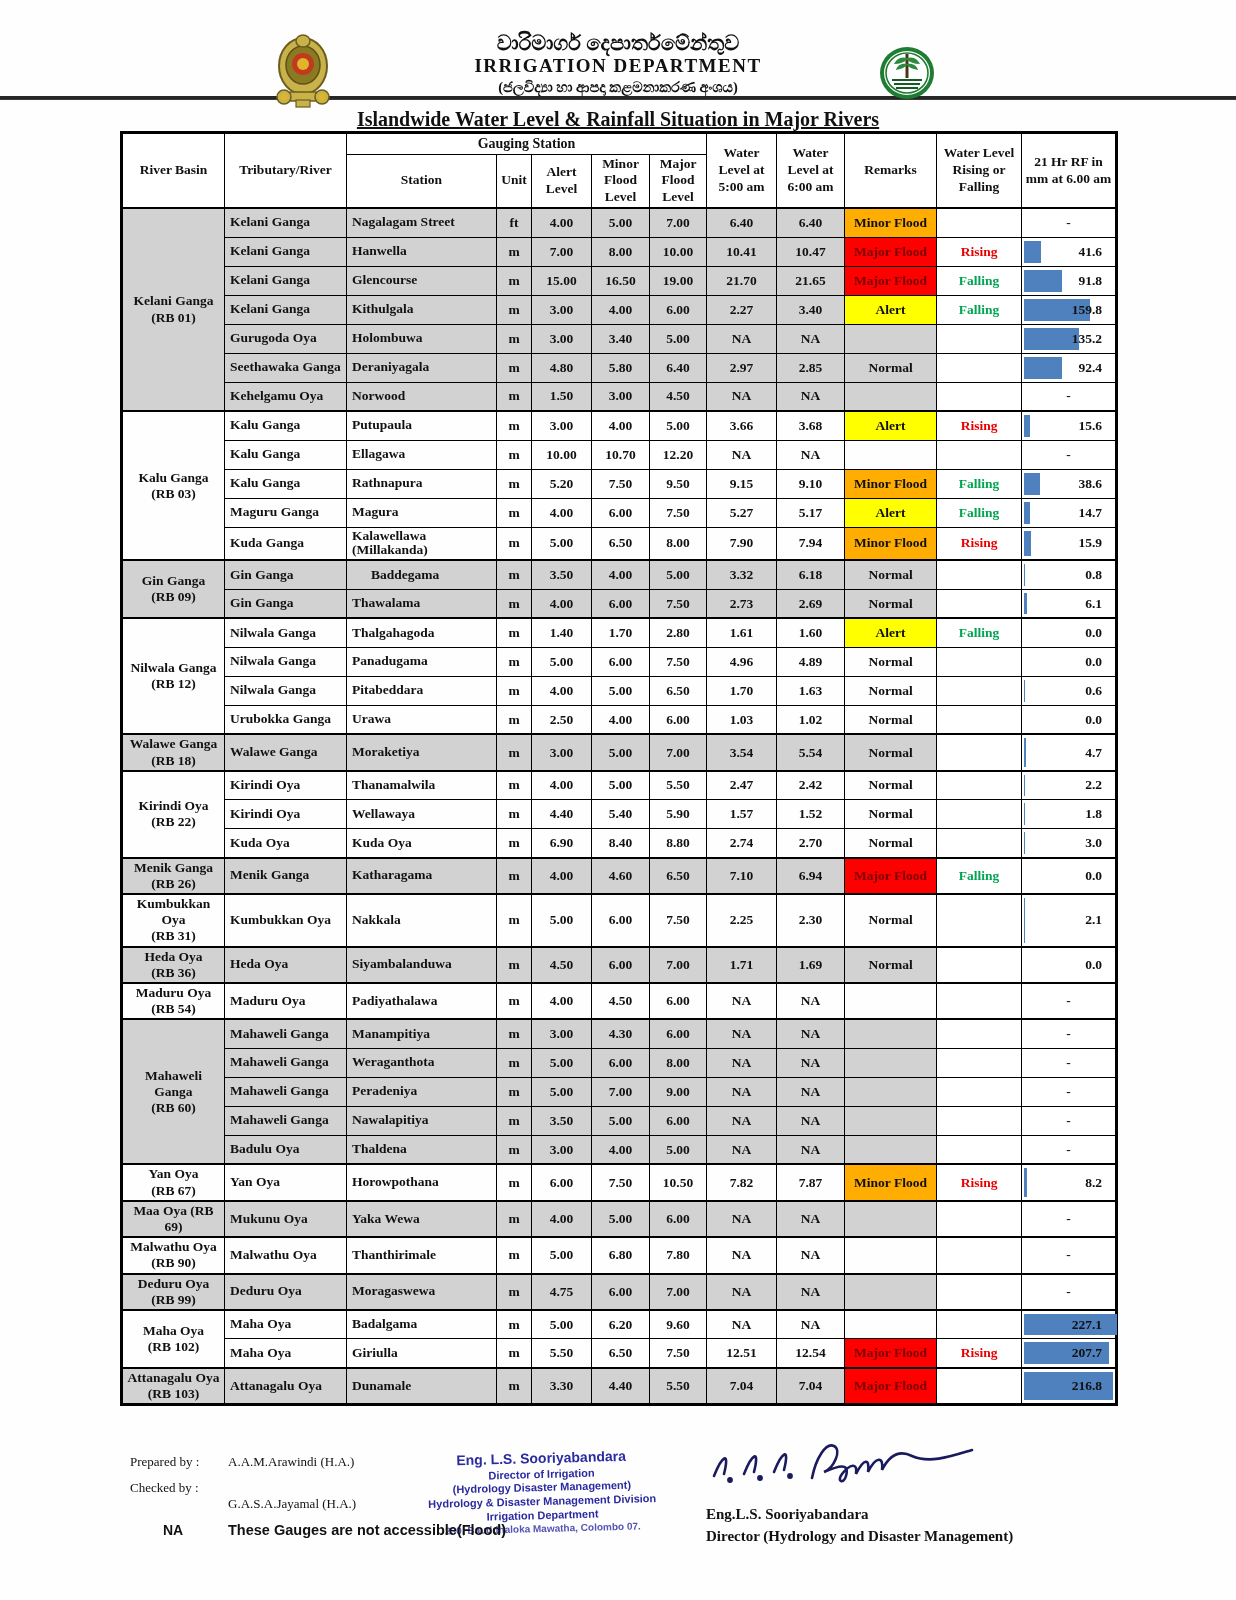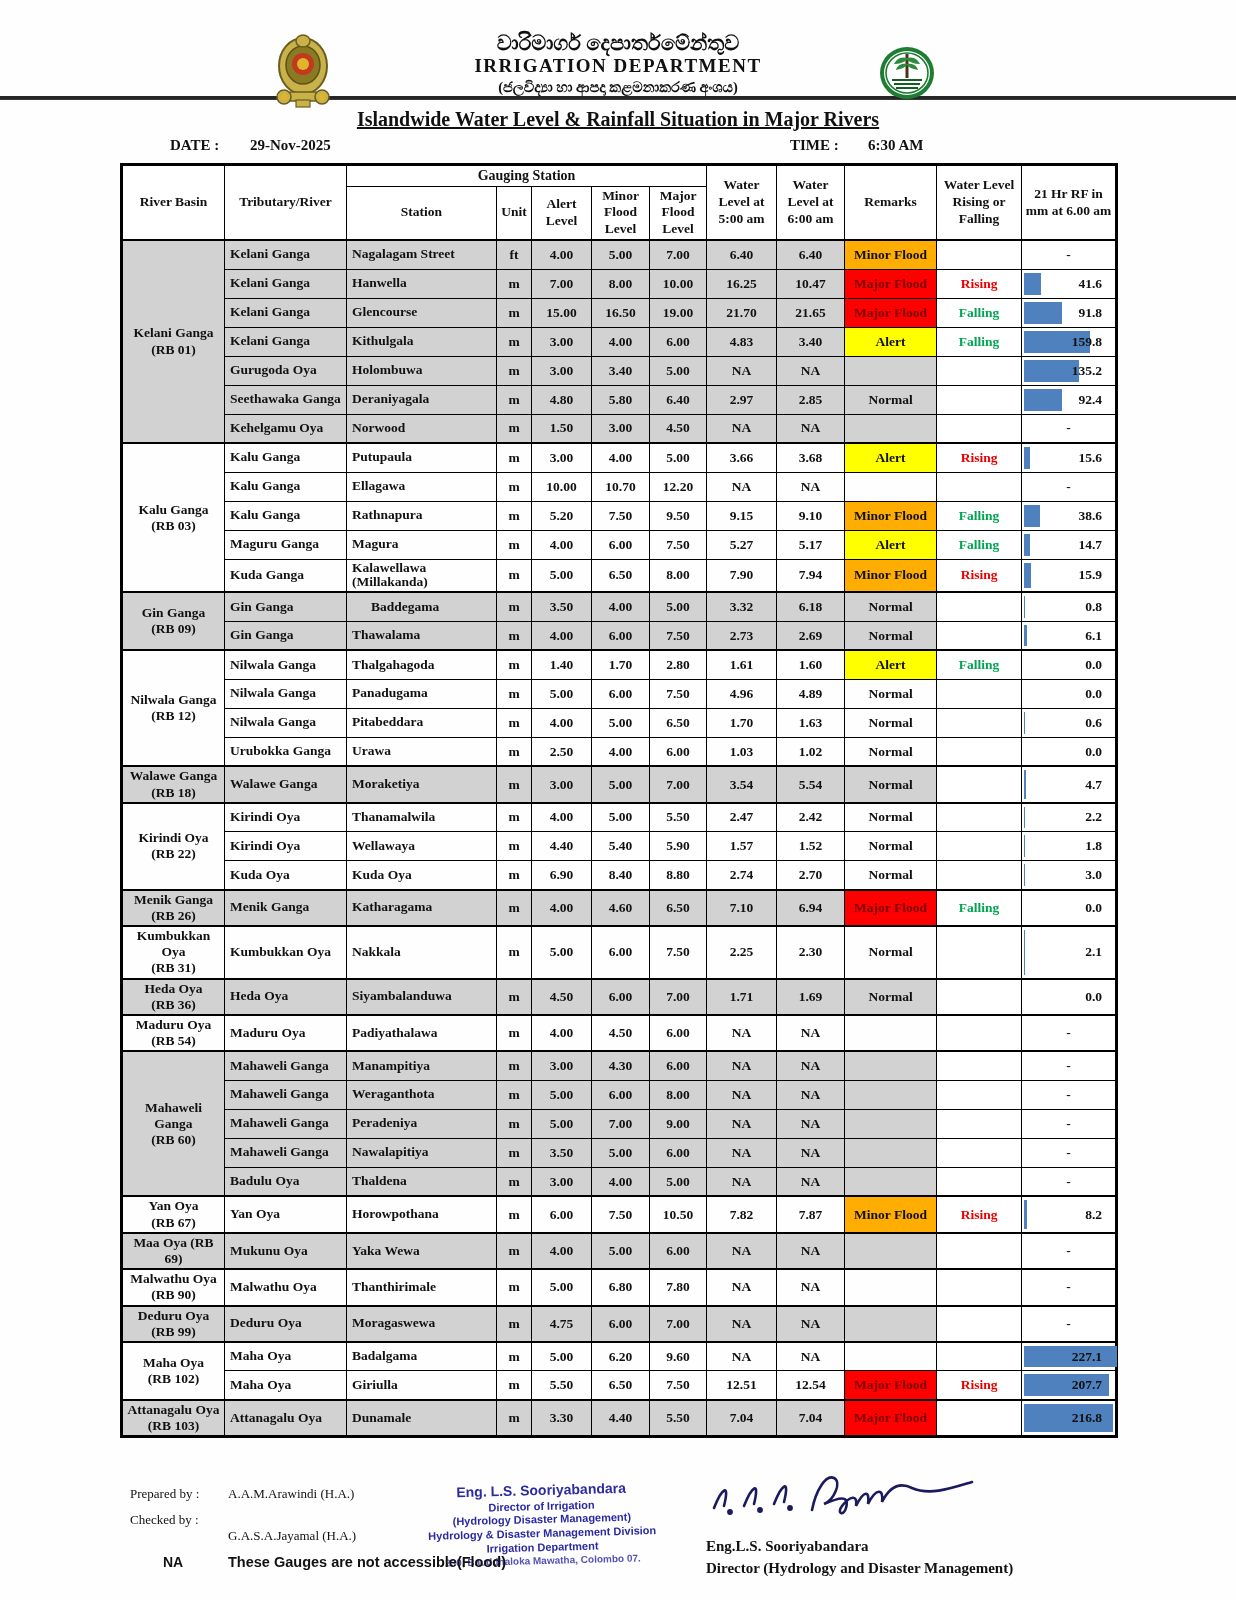--- a/index.html
+++ b/index.html
@@ -97,26 +97,20 @@
         <path d="M14 36 H44 M16 40 H42 M18 44 H40" stroke="#145c24" stroke-width="2.2"></path>
       </svg>
     </div>
   </div>
   <div class="rule"></div>
 
   <div class="title-row">
     <span class="doc-title">Islandwide Water Level &amp; Rainfall Situation in Major Rivers</span>
   </div>
 
-  <div class="dt-row">
-    <span class="dt-date-l">DATE :</span>
-    <span class="dt-date-v">29-Nov-2025</span>
-    <span class="dt-time-l">TIME :</span>
-    <span class="dt-time-v">6:30 AM</span>
-  </div>
 
   <table class="wl">
     <colgroup>
       <col style="width:103px">
         <col style="width:122px">
         <col style="width:150px">
       <col style="width:35px">
         <col style="width:60px">
         <col style="width:58px">
         <col style="width:57px">
@@ -165,21 +159,21 @@
             <span class="rf-dash">-</span>
           </td>
         </tr>
         <tr>
           <td class="c-trib" style="background: rgb(210, 210, 210);">Kelani Ganga</td>
           <td class="c-station" style="background: rgb(210, 210, 210);">Hanwella</td>
           <td class="c-unit" style="background: rgb(210, 210, 210);">m</td>
           <td class="c-num" style="background: rgb(210, 210, 210);">7.00</td>
           <td class="c-num" style="background: rgb(210, 210, 210);">8.00</td>
           <td class="c-num" style="background: rgb(210, 210, 210);">10.00</td>
-          <td class="c-num" style="background: rgb(210, 210, 210);">16.25</td>
+          <td class="c-num" style="background: rgb(210, 210, 210);">10.41</td>
           <td class="c-num" style="background: rgb(210, 210, 210);">10.47</td>
           <td class="c-remark" style="background: rgb(254, 0, 0); color: rgb(122, 0, 0);">Major Flood</td>
           <td class="c-trend" style="color: rgb(232, 0, 0);">Rising</td>
           <td class="c-rf">
             <div class="rf-bar" style="background: rgb(78, 129, 189); width: 18.3%;"></div>
             <span class="rf-num">41.6</span>
           </td>
         </tr>
         <tr>
           <td class="c-trib" style="background: rgb(210, 210, 210);">Kelani Ganga</td>
@@ -197,21 +191,21 @@
             <span class="rf-num">91.8</span>
           </td>
         </tr>
         <tr>
           <td class="c-trib" style="background: rgb(210, 210, 210);">Kelani Ganga</td>
           <td class="c-station" style="background: rgb(210, 210, 210);">Kithulgala</td>
           <td class="c-unit" style="background: rgb(210, 210, 210);">m</td>
           <td class="c-num" style="background: rgb(210, 210, 210);">3.00</td>
           <td class="c-num" style="background: rgb(210, 210, 210);">4.00</td>
           <td class="c-num" style="background: rgb(210, 210, 210);">6.00</td>
-          <td class="c-num" style="background: rgb(210, 210, 210);">4.83</td>
+          <td class="c-num" style="background: rgb(210, 210, 210);">2.27</td>
           <td class="c-num" style="background: rgb(210, 210, 210);">3.40</td>
           <td class="c-remark" style="background: rgb(255, 255, 0);">Alert</td>
           <td class="c-trend" style="color: rgb(0, 165, 81);">Falling</td>
           <td class="c-rf">
             <div class="rf-bar" style="background: rgb(78, 129, 189); width: 70.4%;"></div>
             <span class="rf-num">159.8</span>
           </td>
         </tr>
         <tr>
           <td class="c-trib" style="background: rgb(210, 210, 210);">Gurugoda Oya</td>

